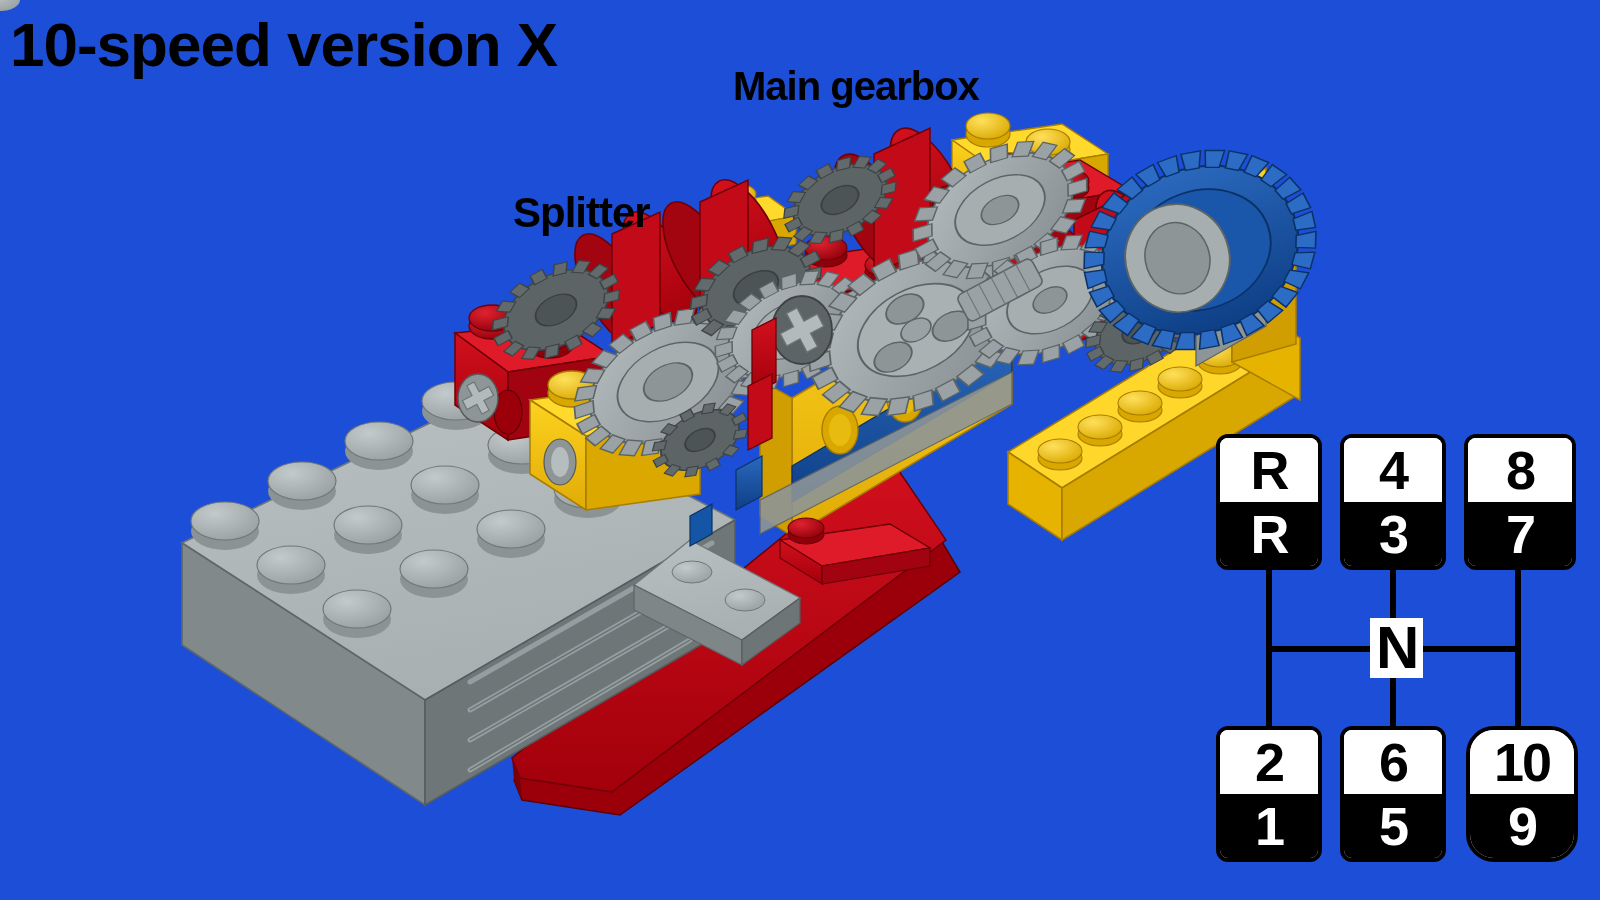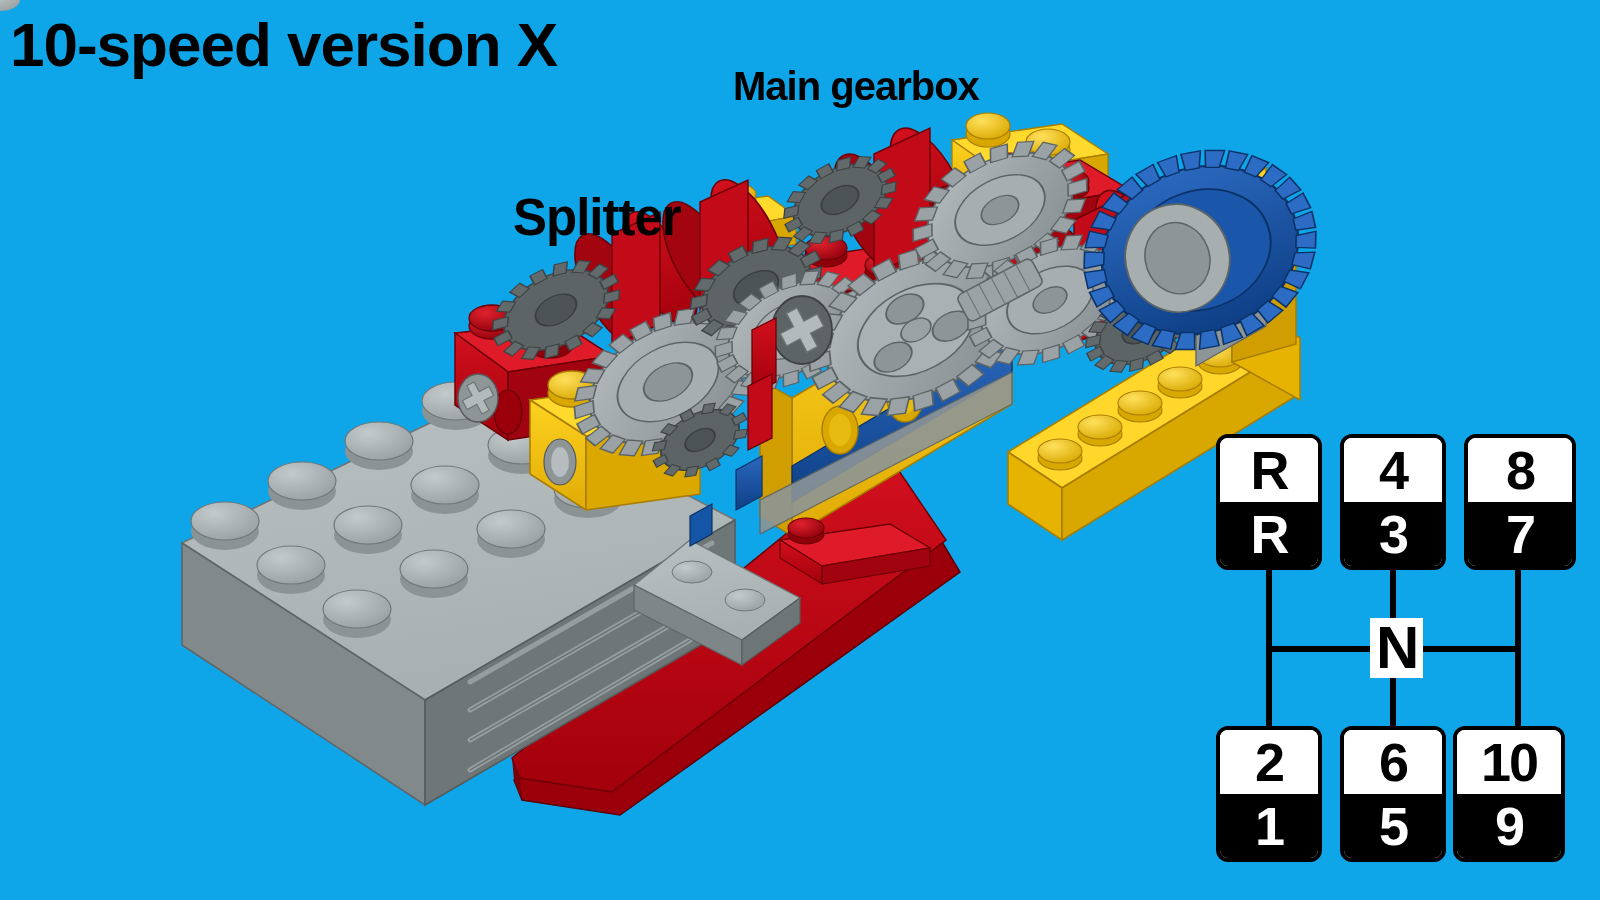--- a/index.html
+++ b/index.html
@@ -5,35 +5,35 @@
   html, body {
     margin: 0; padding: 0;
     width: 1600px; height: 900px;
     background: #ffffff;
     font-family: "Liberation Sans", sans-serif;
     overflow: hidden;
   }
   #stage {
     position: relative;
     width: 1600px; height: 900px;
-    background: #0ea5e9;
+    background: #1d4ed8;
   }
   
   .label {
     position: absolute;
     color: #000000;
     font-weight: bold;
     font-family: "Liberation Sans", sans-serif;
     white-space: nowrap;
     letter-spacing: -1px;
     line-height: 1;
   }
   #title-text   { left: 10px;  top: 14px;  font-size: 62px; }
   #label-main   { left: 733px; top: 66px;  font-size: 40px; }
-  #label-split  { left: 513px; top: 192px; font-size: 51px; }
+  #label-split  { left: 513px; top: 192px; font-size: 42px; }
 
   
   #shift-pattern {
     position: absolute;
     left: 1190px; top: 430px;
     width: 400px; height: 440px;
   }
   .shift-box {
     position: absolute;
     width: 106px; height: 136px;
@@ -722,19 +722,19 @@
     </div>
 
     <div class="shift-box" style="left:26px; top:296px;">
       <div class="shift-half top">2</div>
       <div class="shift-half bottom">1</div>
     </div>
     <div class="shift-box" style="left:150px; top:296px;">
       <div class="shift-half top">6</div>
       <div class="shift-half bottom">5</div>
     </div>
-    <div class="shift-box wide" style="left:263px; top:296px;">
+    <div class="shift-box wide" style="left:276px; top:296px;border-radius:28px;">
       <div class="shift-half top">10</div>
       <div class="shift-half bottom">9</div>
     </div>
   </div>
 
 </div>
 
 </body></html>

